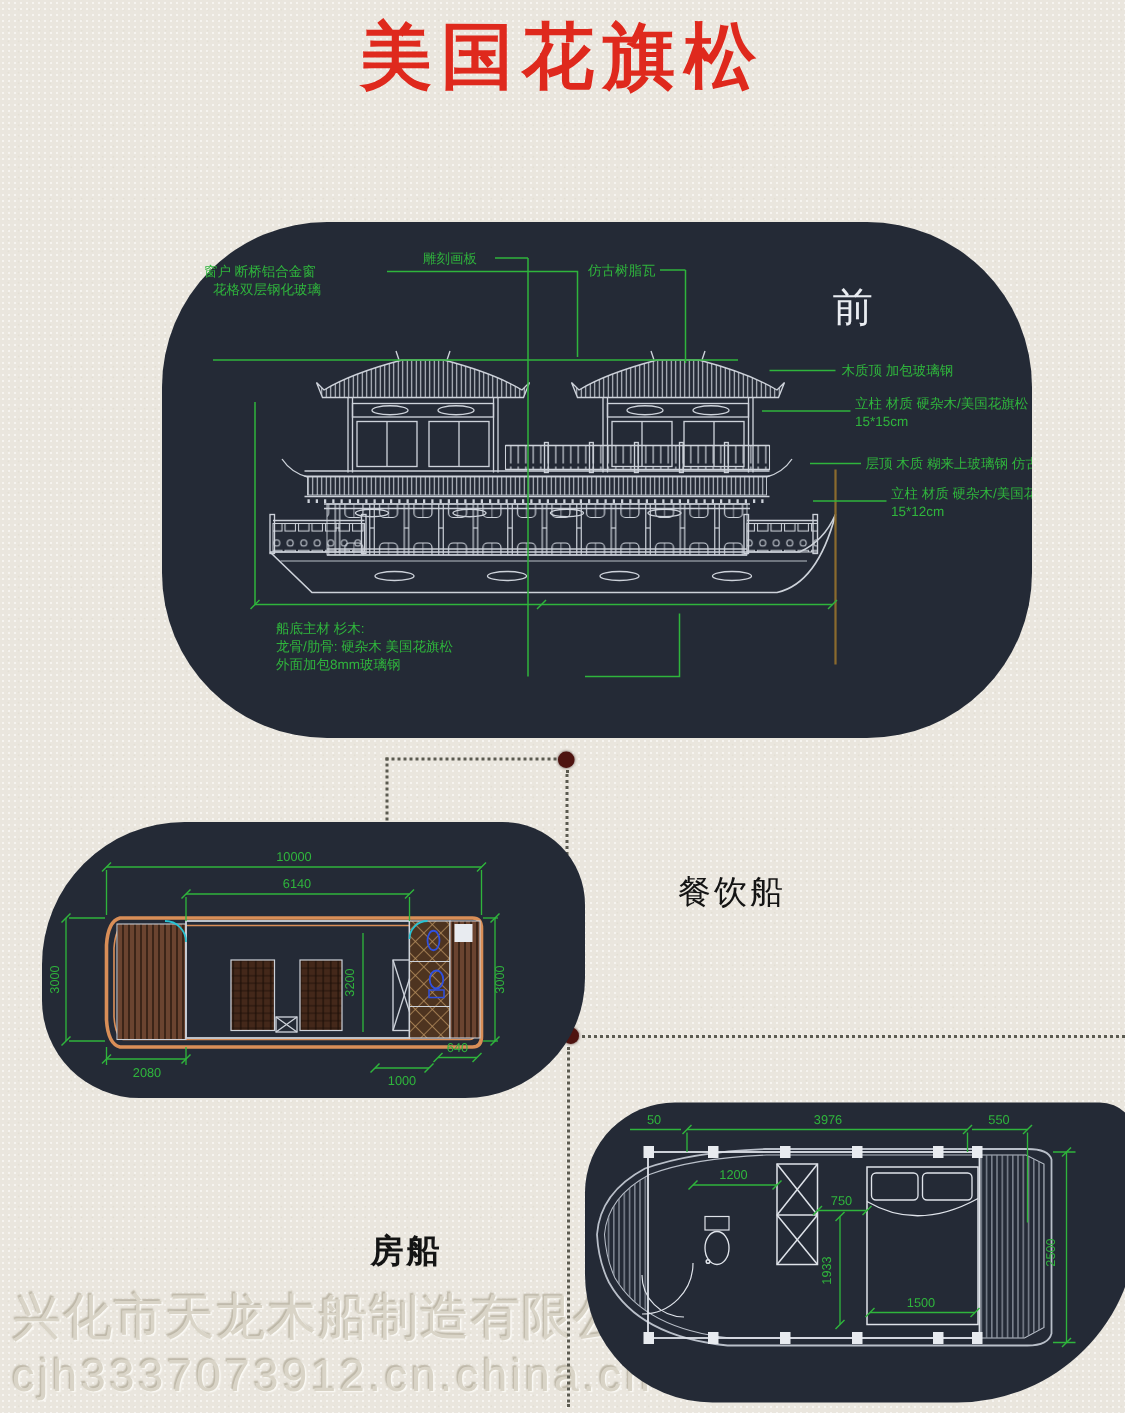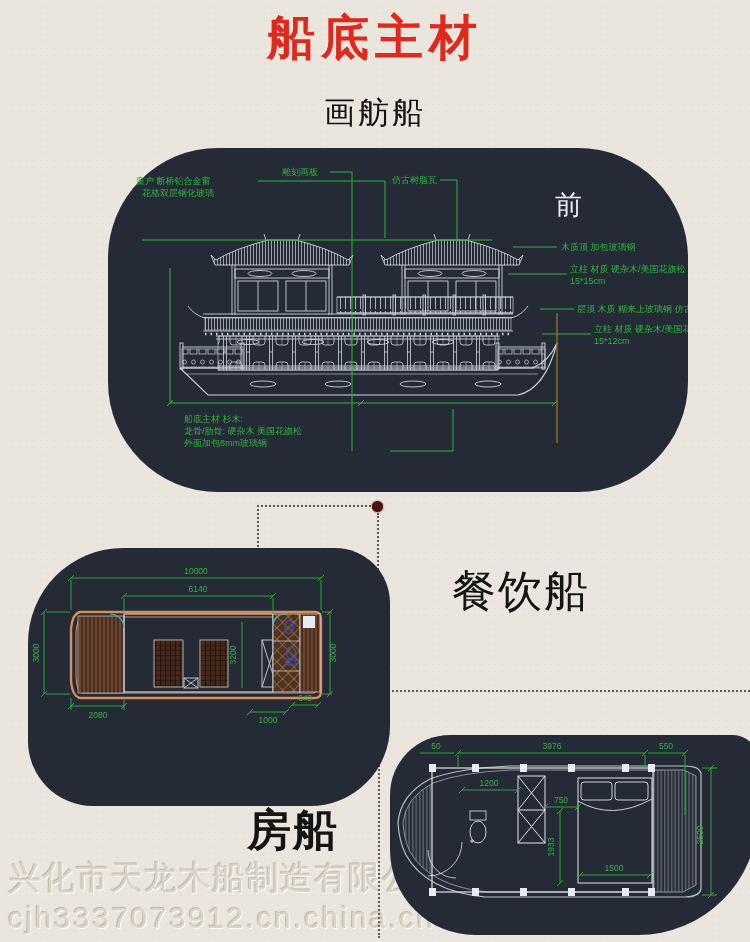--- a/index.html
+++ b/index.html
@@ -16,44 +16,43 @@
   .page-title{
     position:absolute;top:6px;left:0;width:100%;text-align:center;
     font-size:48px;font-weight:bold;color:#df291d;letter-spacing:6px;
   }
   .page-subtitle{
     position:absolute;top:92px;left:0;width:100%;text-align:center;
     font-size:31px;color:#141414;letter-spacing:3px;
   }
   .blob{position:absolute;background:#242a36;}
   .blob-elevation{left:108px;top:148px;width:580px;height:344px;border-radius:110px;}
-  .blob-dining{left:28px;top:548px;width:362px;height:258px;border-radius:95px 55px 80px 65px;}
+  .blob-dining{left:28px;top:548px;width:362px;height:184px;border-radius:95px 55px 80px 65px;}
   .blob-house{left:390px;top:735px;width:368px;height:200px;border-radius:60px 25px 120px 85px;}
-  .section-label{position:absolute;font-size:44px;color:#141414;letter-spacing:2px;}
+  .section-label{position:absolute;font-size:22px;color:#141414;letter-spacing:2px;margin-top:18px;}
   .label-dining{left:452px;top:562px;}
   .label-house{left:247px;top:801px;font-weight:bold;}
   .watermark{
     position:absolute;left:8px;top:856px;white-space:nowrap;
     color:#d9d4c7;text-shadow:1px 1px 1px #fcfbf7,-1px -1px 1px #bdb7a7;
   }
   .watermark .wm1{font-size:33px;letter-spacing:1px;}
   .watermark .wm2{font-size:30px;letter-spacing:2.5px;}
   .dotline-v{position:absolute;width:0;border-left:2px dotted #5b5a50;}
   .dotline-h{position:absolute;height:0;border-top:2px dotted #5b5a50;}
   .con-dot{position:absolute;width:11px;height:11px;border-radius:50%;background:#4e1310;box-shadow:0 0 2px rgba(40,8,6,.8);}
   svg{display:block;}
   text{font-family:"Liberation Sans", sans-serif;}
 </style>
 </head>
 <body>
 
 <div class="canvas">
 
-  <div class="page-title">船底主材</div>
-  <div class="page-subtitle">画舫船</div>
+  <div class="page-title">美国花旗松</div>
 
   <div class="watermark">
     <div class="wm1">兴化市天龙木船制造有限公司</div>
     <div class="wm2">cjh3337073912.cn.china.cn</div>
   </div>
 
   <div class="dotline-v" style="left:257px;top:505px;height:46px;"></div>
   <div class="dotline-h" style="left:257px;top:505px;width:118px;"></div>
   <div class="dotline-v" style="left:377px;top:513px;height:173px;"></div>
   <div class="dotline-v" style="left:378px;top:698px;height:240px;"></div>

